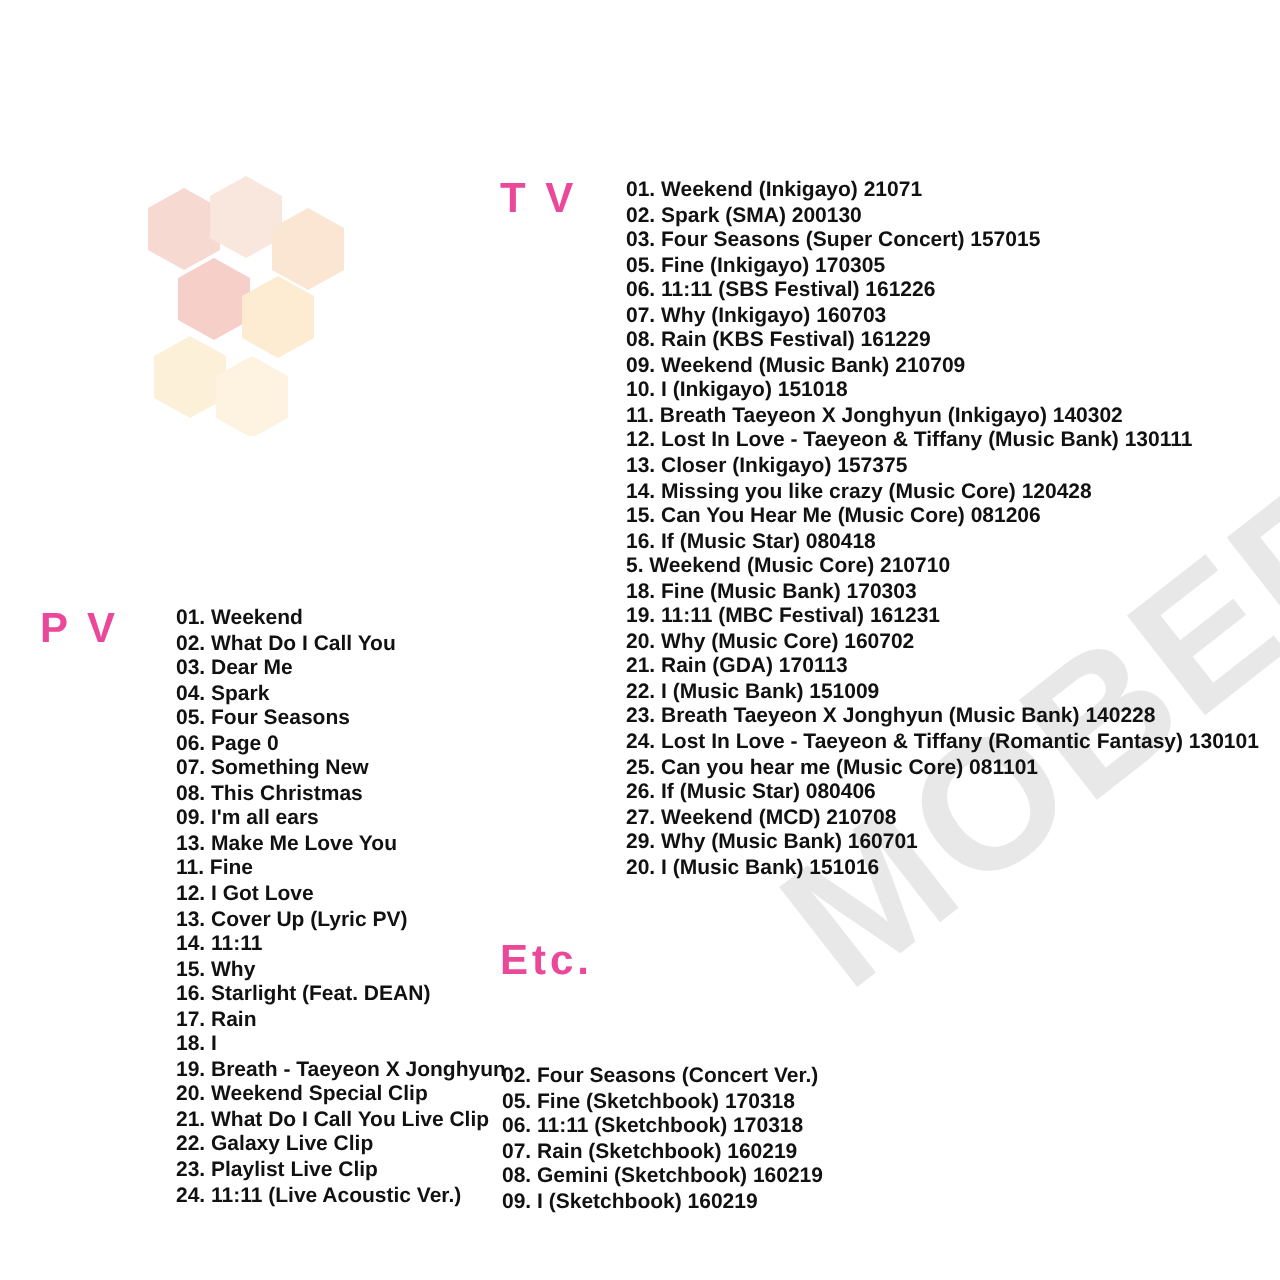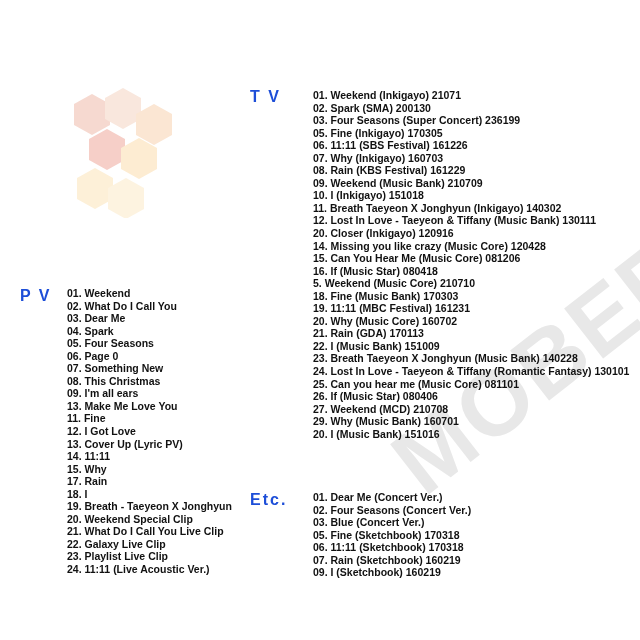--- a/index.html
+++ b/index.html
@@ -52,23 +52,23 @@
   }
 
   .section {
     position: absolute;
     display: flex;
     align-items: flex-start;
   }
 
   .sec-label {
     font-weight: bold;
-    font-size: 16px;
+    font-size: 21px;
     letter-spacing: 2px;
-    color: #1d4ed8;
+    color: #ec4899;
     width: 56px;
     flex: 0 0 56px;
     text-align: left;
     padding-top: 1px;
   }
 
   .sec-list {
     margin: 1px;
     padding: 0;
     list-style: none;
@@ -78,22 +78,22 @@
     font-size: 10.5px;
     font-weight: bold;
     line-height: 12.55px;
     color: #111111;
     white-space: nowrap;
   }
 
   
   #section-tv   { left: 250px; top: 88px; }
   #section-tv .sec-label { width: 62px; flex: 0 0 62px; padding-top: 0; }
-  #section-pv   { left: 20px;  top: 286px; }
-  #section-etc  { left: 250px; top: 490px; }
+  #section-pv   { left: 20px;  top: 302px; gap: 21px; }
+  #section-etc  { left: 250px; top: 468px; flex-direction: column; }
   #section-etc .sec-label { width: 62px; flex: 0 0 62px; }
   #section-pv .sec-label { width: 46px; flex: 0 0 46px; }
 </style>
 </head>
 <body>
 
 <div class="sheet">
 
   <div class="watermark">MOBEE</div>
 
@@ -107,30 +107,30 @@
       <polygon points="29,80 47,90 47,111 29,121 11,111 11,90" fill="#fdf0d8"></polygon>
       <polygon points="60,90 78,100 78,121 60,131 42,121 42,100" fill="#fdf3e0"></polygon>
     </g>
   </svg>
 
   <div class="section" id="section-tv">
     <div class="sec-label">T V</div>
     <ul class="sec-list">
       <li>01. Weekend (Inkigayo) 21071</li>
       <li>02. Spark (SMA) 200130</li>
-      <li>03. Four Seasons (Super Concert) 236199</li>
+      <li>03. Four Seasons (Super Concert) 157015</li>
       <li>05. Fine (Inkigayo) 170305</li>
       <li>06. 11:11 (SBS Festival) 161226</li>
       <li>07. Why (Inkigayo) 160703</li>
       <li>08. Rain (KBS Festival) 161229</li>
       <li>09. Weekend (Music Bank) 210709</li>
       <li>10. I (Inkigayo) 151018</li>
       <li>11. Breath Taeyeon X Jonghyun (Inkigayo) 140302</li>
       <li>12. Lost In Love - Taeyeon &amp; Tiffany (Music Bank) 130111</li>
-      <li>20. Closer (Inkigayo) 120916</li>
+      <li>13. Closer (Inkigayo) 157375</li>
       <li>14. Missing you like crazy (Music Core) 120428</li>
       <li>15. Can You Hear Me (Music Core) 081206</li>
       <li>16. If (Music Star) 080418</li>
       <li>5. Weekend (Music Core) 210710</li>
       <li>18. Fine (Music Bank) 170303</li>
       <li>19. 11:11 (MBC Festival) 161231</li>
       <li>20. Why (Music Core) 160702</li>
       <li>21. Rain (GDA) 170113</li>
       <li>22. I (Music Bank) 151009</li>
       <li>23. Breath Taeyeon X Jonghyun (Music Bank) 140228</li>
@@ -154,37 +154,37 @@
       <li>06. Page 0</li>
       <li>07. Something New</li>
       <li>08. This Christmas</li>
       <li>09. I'm all ears</li>
       <li>13. Make Me Love You</li>
       <li>11. Fine</li>
       <li>12. I Got Love</li>
       <li>13. Cover Up (Lyric PV)</li>
       <li>14. 11:11</li>
       <li>15. Why</li>
+      <li>16. Starlight (Feat. DEAN)</li>
       <li>17. Rain</li>
       <li>18. I</li>
       <li>19. Breath - Taeyeon X Jonghyun</li>
       <li>20. Weekend Special Clip</li>
       <li>21. What Do I Call You Live Clip</li>
       <li>22. Galaxy Live Clip</li>
       <li>23. Playlist Live Clip</li>
       <li>24. 11:11 (Live Acoustic Ver.)</li>
     </ul>
   </div>
 
   <div class="section" id="section-etc">
     <div class="sec-label">Etc.</div>
     <ul class="sec-list">
-      <li>01. Dear Me (Concert Ver.)</li>
       <li>02. Four Seasons (Concert Ver.)</li>
-      <li>03. Blue (Concert Ver.)</li>
       <li>05. Fine (Sketchbook) 170318</li>
       <li>06. 11:11 (Sketchbook) 170318</li>
       <li>07. Rain (Sketchbook) 160219</li>
+      <li>08. Gemini (Sketchbook) 160219</li>
       <li>09. I (Sketchbook) 160219</li>
     </ul>
   </div>
 
 </div>
 
 </body></html>

